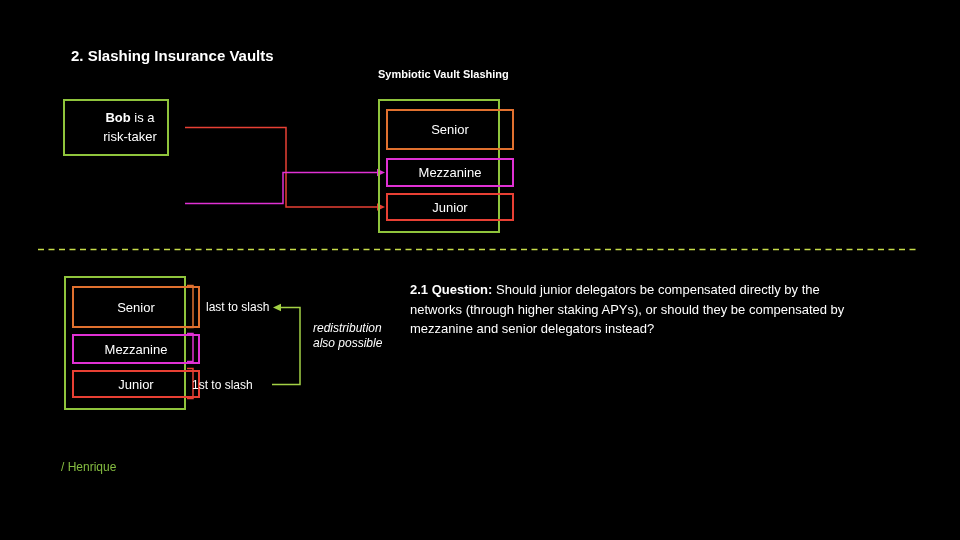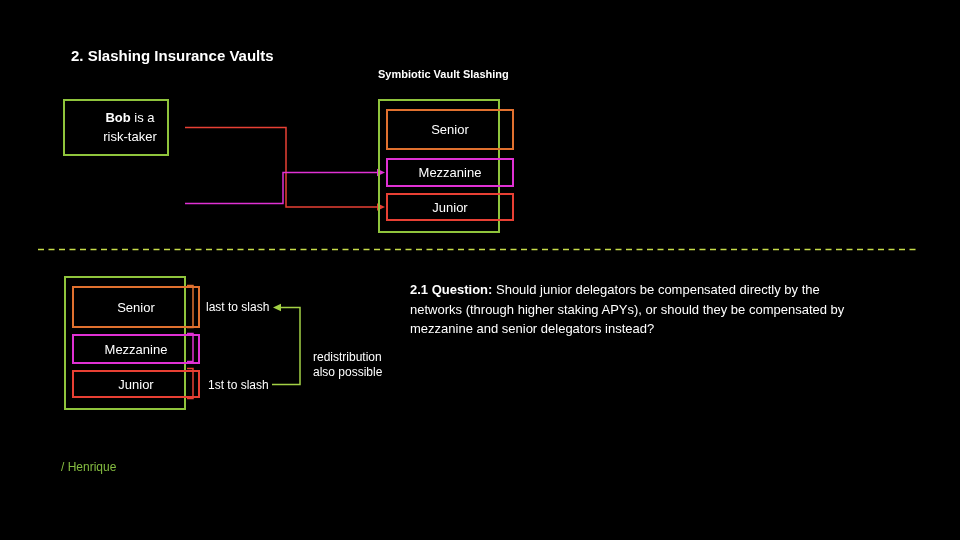--- a/index.html
+++ b/index.html
@@ -58,22 +58,22 @@
   .tranche.mezzanine { border-color: var(--magenta); top: 57px; height: 29px; text-align: center; }
   .tranche.junior    { border-color: var(--red);     top: 92px; height: 28px; }
   .vault-outer.bottom .tranche.senior    { top: 8px;  height: 42px; }
   .vault-outer.bottom .tranche.mezzanine { top: 56px; height: 30px; }
   .vault-outer.bottom .tranche.junior    { top: 92px; height: 28px; }
 
   .annot {
     position: absolute; font-size: 12px; white-space: nowrap; color: var(--text);
   }
   .annot.last  { left: 206px; top: 300px; }
-  .annot.first { left: 208px; top: 378px; }
-  .annot.redis { left: 313px; top: 350px; line-height: 15px; }
+  .annot.first { left: 192px; top: 378px; }
+  .annot.redis { left: 313px; top: 321px; line-height: 15px; font-style: italic; }
 
   .question {
     position: absolute; left: 410px; top: 280px; width: 462px;
     font-size: 13px; line-height: 19.5px;
   }
   .question b { font-weight: bold; margin-top: 12px; }
 
   .signature {
     position: absolute; left: 61px; top: 453px;
     font-size: 12px; color: var(--signature); white-space: nowrap; margin-top: 7px;

